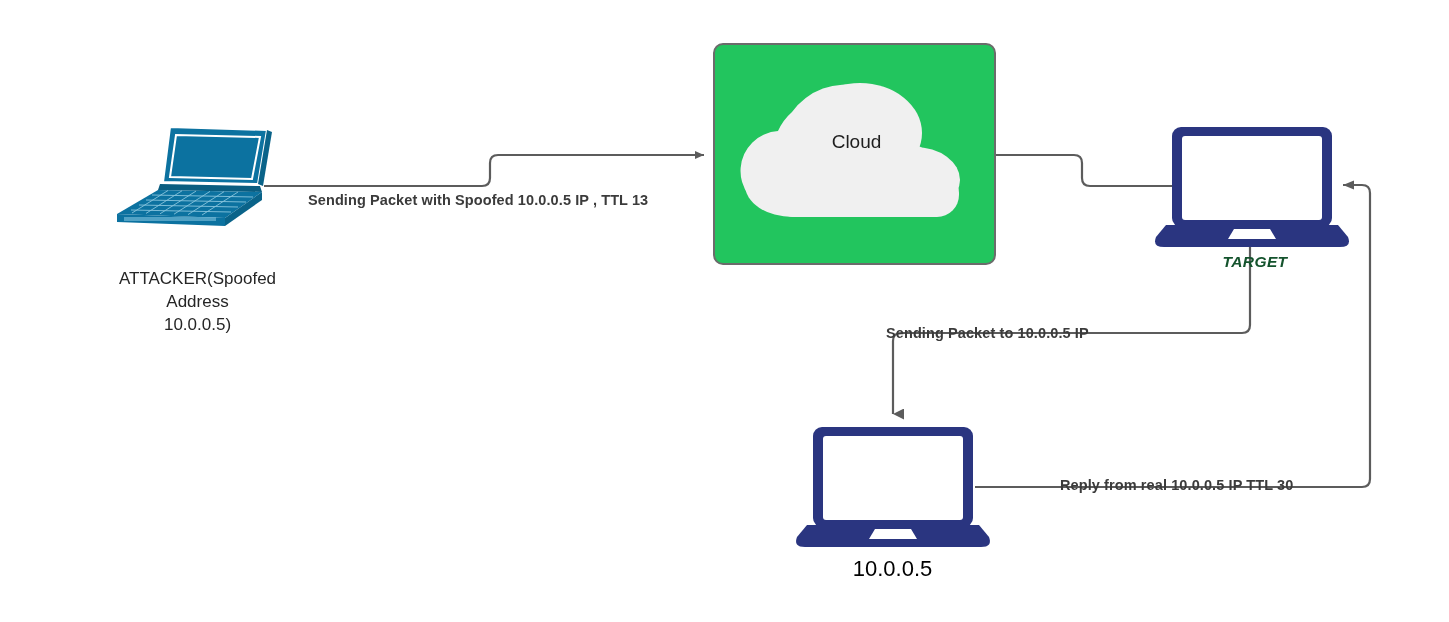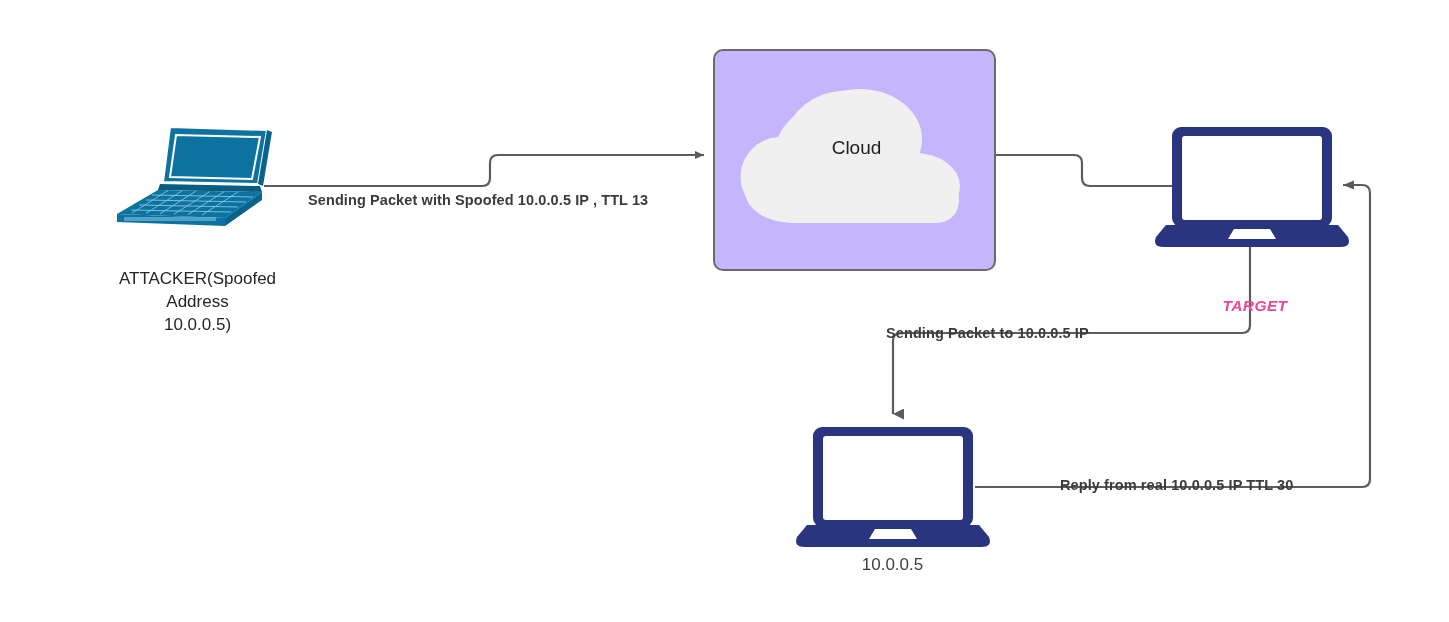--- a/index.html
+++ b/index.html
@@ -42,30 +42,29 @@
     font-size: 17px;
     color: #262626;
   }
   .label-target {
     left: 1155px;
     top: 252px;
     width: 200px;
     font-size: 15.5px;
     font-weight: bold;
     font-style: italic;
-    color: #ec4899;
+    color: #14532d;
     letter-spacing: 0.4px;
-    margin-top: 44px;
   }
   .label-victim {
     left: 790px;
     top: 554px;
     width: 205px;
-    font-size: 17px;
-    color: #404040;
+    font-size: 22px;
+    color: #000000;
   }
   .edge-label {
     position: absolute;
     font-size: 14.5px;
     font-weight: bold;
     color: #3b3b3b;
     white-space: nowrap;
     letter-spacing: 0.1px;
   }
   .edge-label-spoof {
@@ -80,23 +79,22 @@
     left: 1060px;
     top: 477px;
   }
   .cloud-box {
     left: 713px;
     top: 43px;
     width: 283px;
     height: 222px;
     border: 2px solid #6b6b6b;
     border-radius: 10px;
-    background: #c4b5fd;
+    background: #22c55e;
     box-sizing: border-box;
-    margin-top: 6px;
   }
   .cloud-text {
     position: absolute;
     left: 0;
     top: 86px;
     width: 283px;
     text-align: center;
     font-size: 19px;
     color: #1f1f1f;
   }

